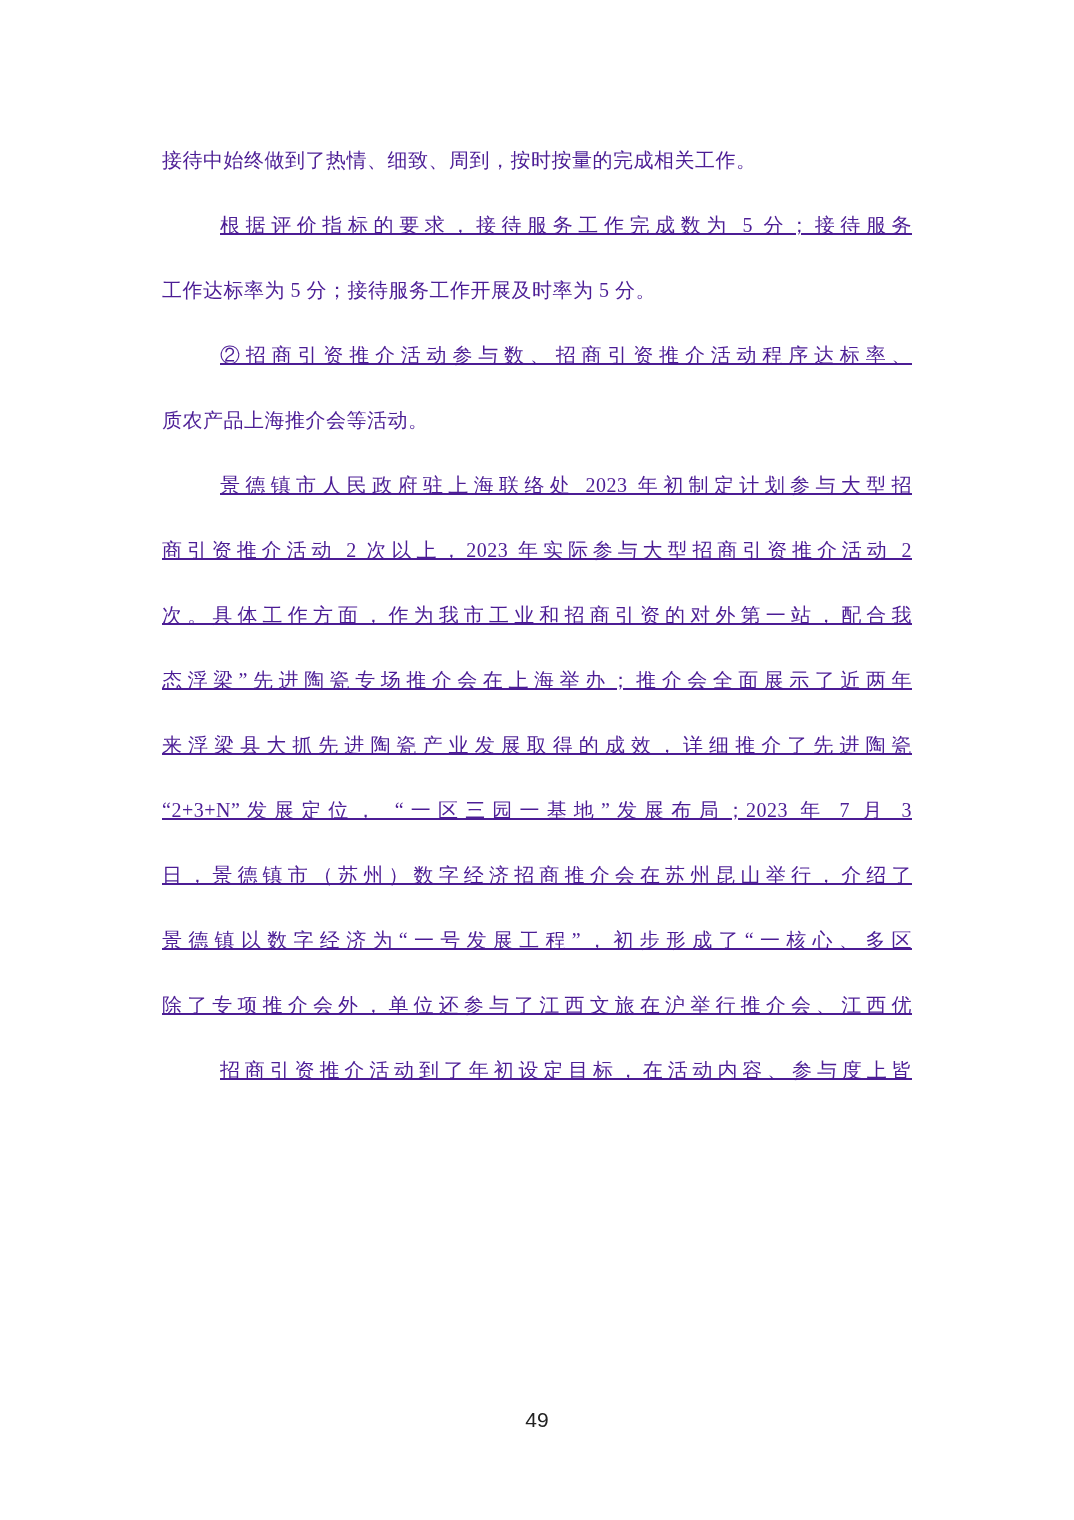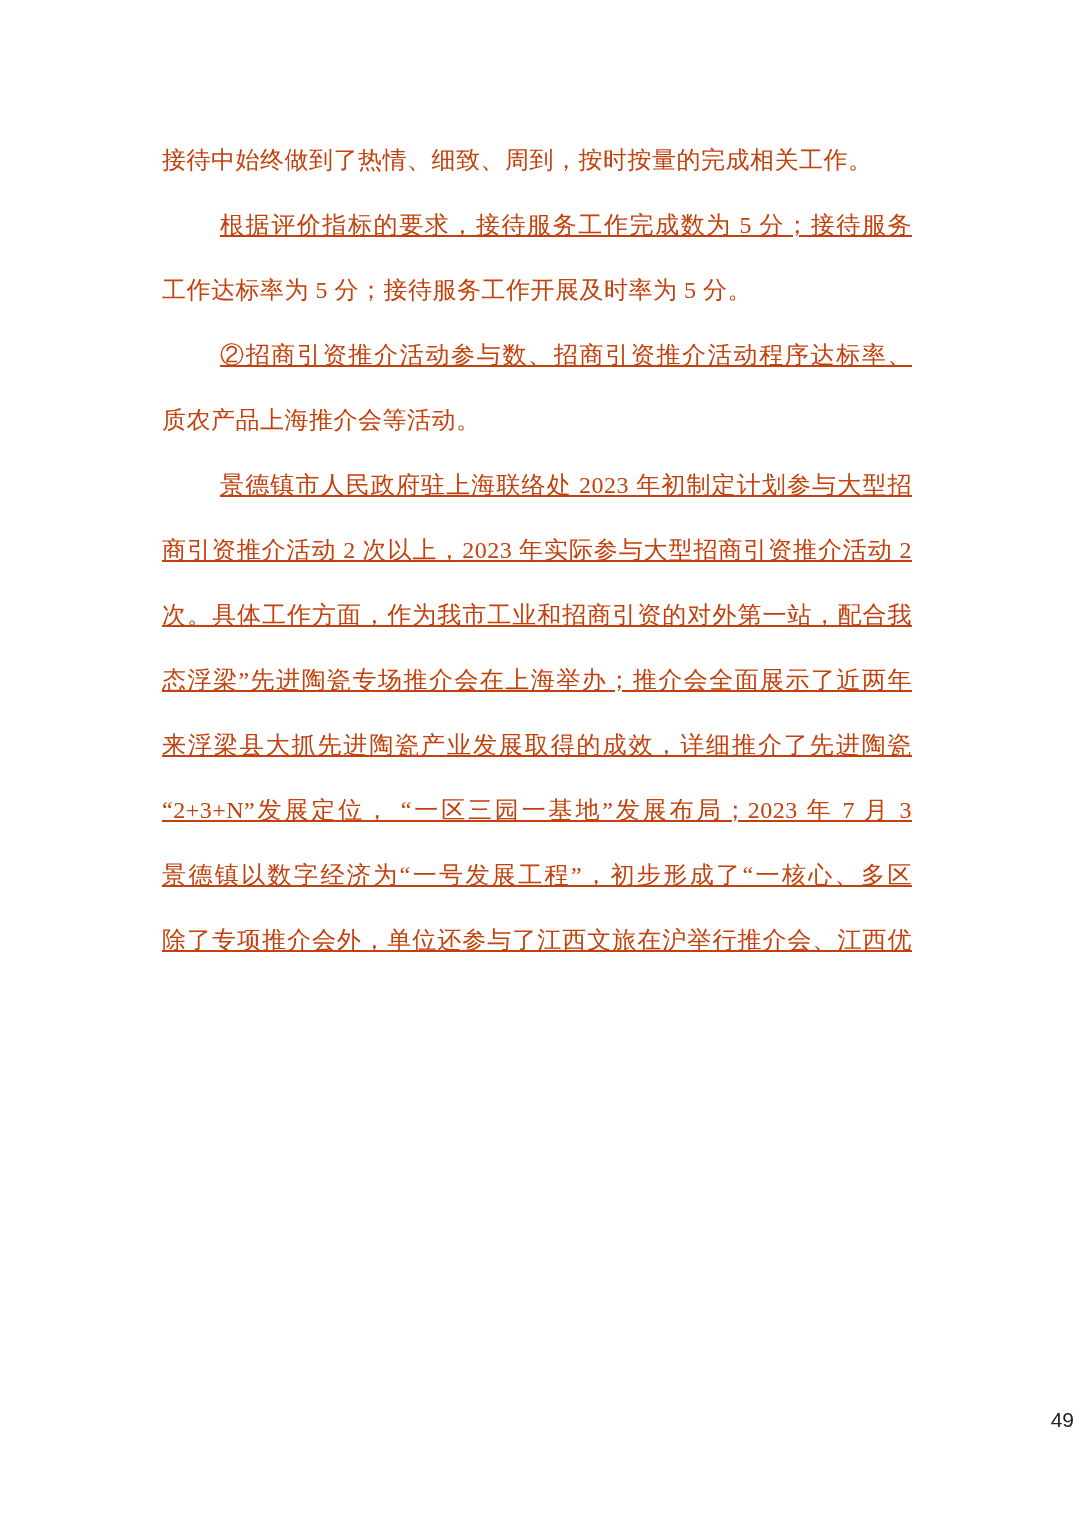--- a/index.html
+++ b/index.html
@@ -17,41 +17,41 @@
   }
   .body-text {
     position: absolute;
     left: 162px;
     top: 128px;
     width: 750px;
   }
   .line {
     height: 65px;
     line-height: 65px;
-    font-size: 24px;
-    color: #c2410c;
+    font-size: 20px;
+    color: #4c1d95;
     white-space: nowrap;
     text-align: justify;
     text-align-last: left;
     letter-spacing: 0.5px;
   }
   .line.stretch {
     white-space: normal;
     text-align-last: justify;
     text-decoration: underline;
   }
   .line.indent {
     padding-left: 58px;
   }
   .page-number {
     position: absolute;
     left: 0;
     top: 1408px;
     width: 100%;
-    text-align: right;
+    text-align: center;
     font-family: "Liberation Sans", sans-serif;
     font-size: 21px;
     color: #222222;
   }
 </style>
 </head>
 <body>
 
 <div class="page">
   <div class="body-text" id="body-text">
@@ -59,17 +59,19 @@
       <div class="line indent stretch">根据评价指标的要求，接待服务工作完成数为 5 分；接待服务</div>
       <div class="line">工作达标率为 5 分；接待服务工作开展及时率为 5 分。</div>
       <div class="line indent stretch">②招商引资推介活动参与数、招商引资推介活动程序达标率、</div>
       <div class="line">质农产品上海推介会等活动。</div>
       <div class="line indent stretch">景德镇市人民政府驻上海联络处 2023 年初制定计划参与大型招</div>
       <div class="line stretch">商引资推介活动 2 次以上，2023 年实际参与大型招商引资推介活动 2</div>
       <div class="line stretch">次。具体工作方面，作为我市工业和招商引资的对外第一站，配合我</div>
       <div class="line stretch">态浮梁”先进陶瓷专场推介会在上海举办；推介会全面展示了近两年</div>
       <div class="line stretch">来浮梁县大抓先进陶瓷产业发展取得的成效，详细推介了先进陶瓷</div>
       <div class="line stretch">“2+3+N”发展定位， “一区三园一基地”发展布局；2023 年 7 月 3</div>
+      <div class="line stretch">日，景德镇市（苏州）数字经济招商推介会在苏州昆山举行，介绍了</div>
       <div class="line stretch">景德镇以数字经济为“一号发展工程”，初步形成了“一核心、多区</div>
       <div class="line stretch">除了专项推介会外，单位还参与了江西文旅在沪举行推介会、江西优</div>
+      <div class="line indent stretch">招商引资推介活动到了年初设定目标，在活动内容、参与度上皆</div>
     </div>
   <div class="page-number">49</div>
 </div>
 
 </body></html>

